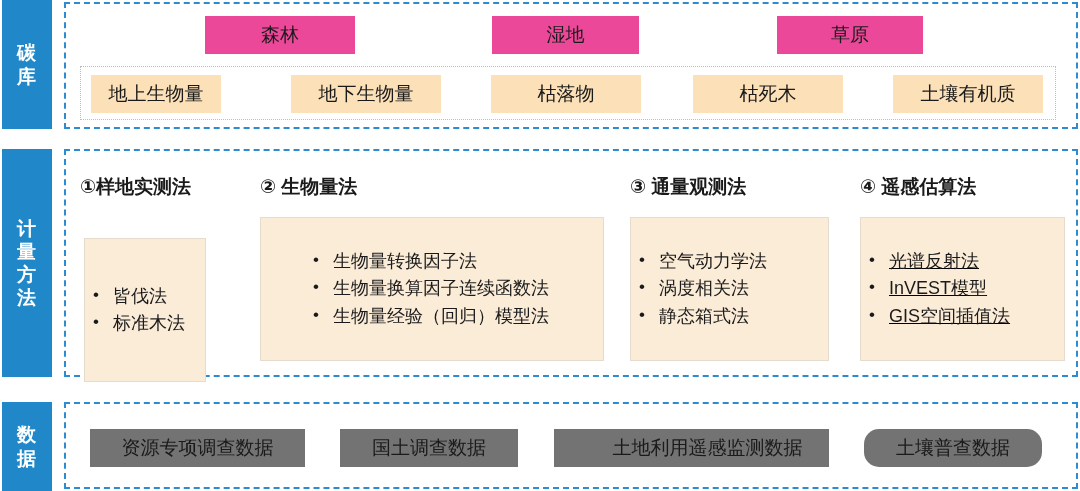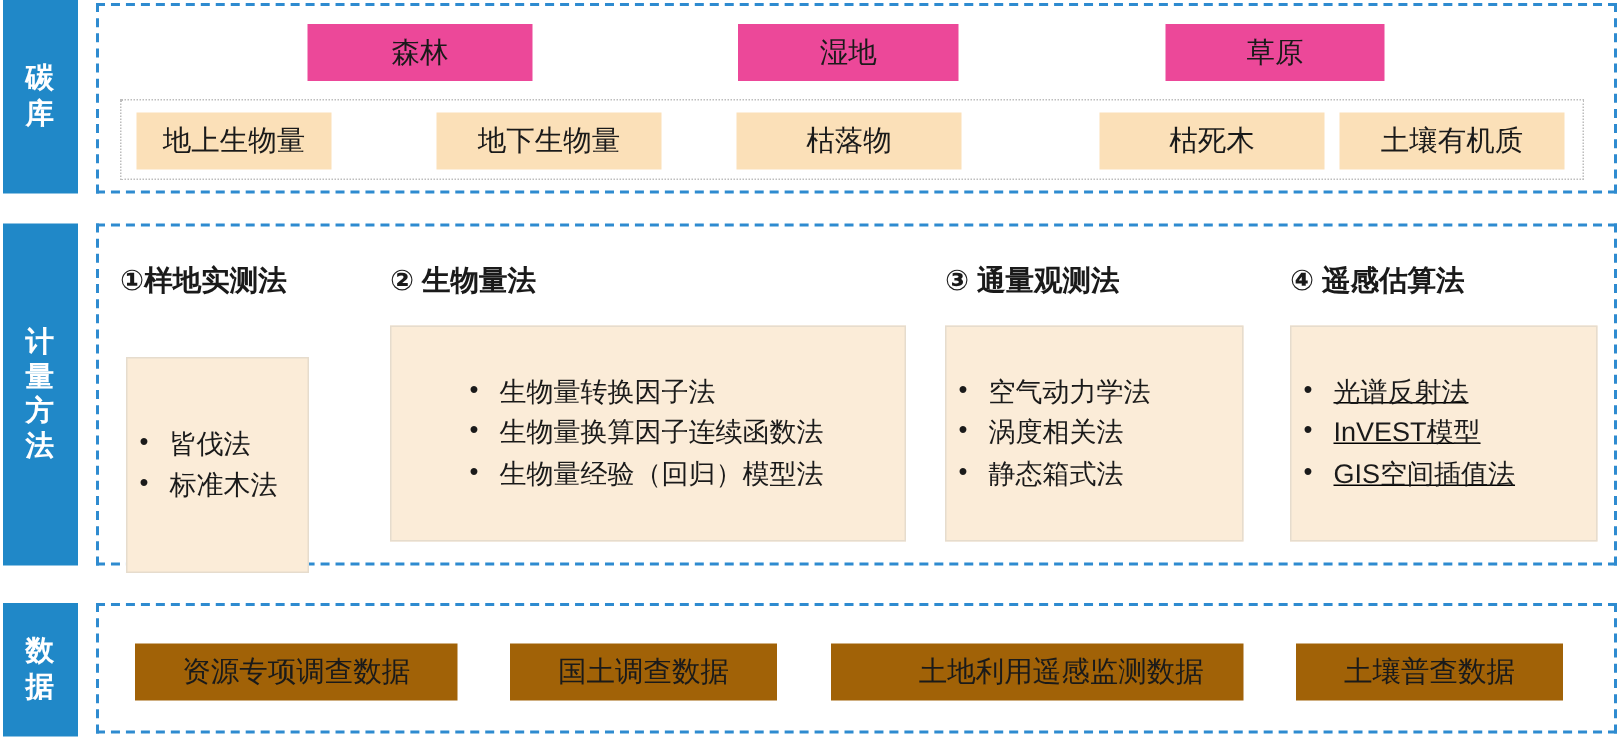--- a/index.html
+++ b/index.html
@@ -110,21 +110,21 @@
     left: -20px;
     top: -1px;
     font-size: 17px;
     color: #1a1a1a;
   }
 
   
   .data-box {
     position: absolute;
     height: 38px;
-    background: #a16207;
+    background: #737373;
     color: #1a1a1a;
     font-size: 19px;
     display: flex;
     align-items: center;
     justify-content: center;
     box-sizing: border-box;
     white-space: nowrap;
   }
 </style>
 </head>
@@ -152,21 +152,21 @@
   <div class="panel" style="left:64px; top:2px; width:1014px; height:127px;">
 
     <div class="eco-box" style="left:139px; top:12px; width:150px;">森林</div>
     <div class="eco-box" style="left:426px; top:12px; width:147px;">湿地</div>
     <div class="eco-box" style="left:711px; top:12px; width:146px;">草原</div>
 
     <div class="pool-inner" style="left:14px; top:62px; width:976px; height:54px;">
       <div class="pool-box" style="left:10px; top:8px; width:130px;">地上生物量</div>
       <div class="pool-box" style="left:210px; top:8px; width:150px;">地下生物量</div>
       <div class="pool-box" style="left:410px; top:8px; width:150px;">枯落物</div>
-      <div class="pool-box" style="left:612px; top:8px; width:150px;margin-left:40px;">枯死木</div>
+      <div class="pool-box" style="left:612px; top:8px; width:150px;">枯死木</div>
       <div class="pool-box" style="left:812px; top:8px; width:150px;">土壤有机质</div>
     </div>
   </div>
 
   <div class="panel" style="left:64px; top:149px; width:1014px; height:228px;">
 
     <div class="method-title" style="left:14px; top:23px; width:160px; text-align:left;">①样地实测法</div>
     <div class="method-title" style="left:194px; top:23px; width:344px;">② 生物量法</div>
     <div class="method-title" style="left:564px; top:23px; width:199px;">③ 通量观测法</div>
     <div class="method-title" style="left:794px; top:23px; width:205px;">④ 遥感估算法</div>
@@ -200,16 +200,16 @@
         <li>InVEST模型</li>
         <li>GIS空间插值法</li>
       </ul>
     </div>
   </div>
 
   <div class="panel" style="left:64px; top:402px; width:1014px; height:87px;">
     <div class="data-box" style="left:24px; top:25px; width:215px;">资源专项调查数据</div>
     <div class="data-box" style="left:274px; top:25px; width:178px;">国土调查数据</div>
     <div class="data-box" style="left:488px; top:25px; width:275px;padding-left:32px;">土地利用遥感监测数据</div>
-    <div class="data-box" style="left:798px; top:25px; width:178px;">土壤普查数据</div>
+    <div class="data-box" style="left:798px; top:25px; width:178px;border-radius:15px;">土壤普查数据</div>
   </div>
 
 </div>
 
 </body></html>

